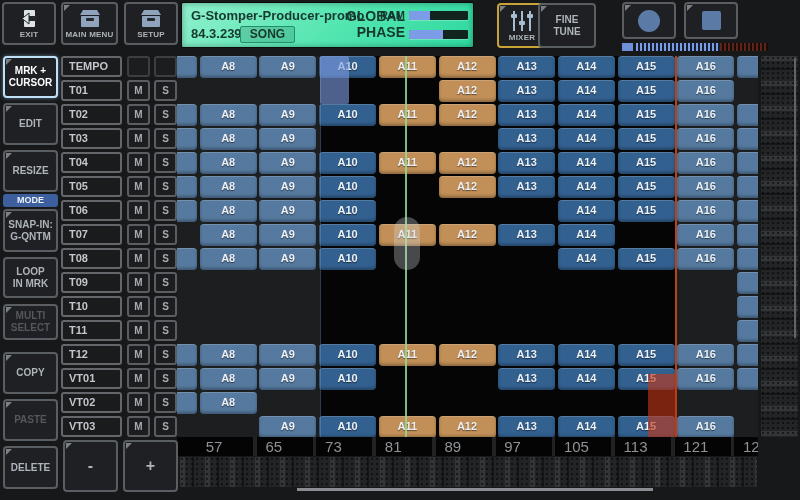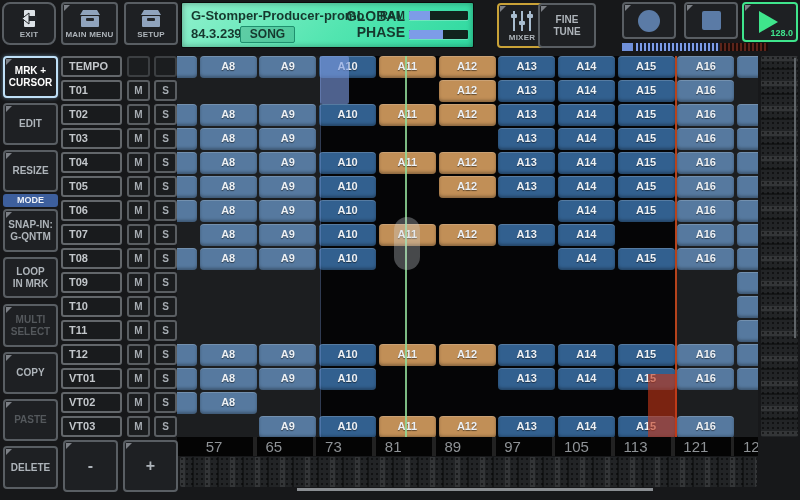--- a/index.html
+++ b/index.html
@@ -15,21 +15,21 @@
   .btn.folded::before { content:""; position:absolute; top:1px; left:1px; width:0; height:0;
          border-top:6px solid #8d9298; border-right:6px solid transparent; opacity:.85; }
   .btn.active-blue { border-color:#bfe0f7; box-shadow:0 0 4px rgba(150,200,240,.5); color:#fff; }
   .btn.active-gold { border-color:#c9a238; }
   .btn.active-green { border-color:#3fe58c; }
   .btn.disabled { color:#54585c; }
   .btn .lbl-s { font-size:8px; letter-spacing:.2px; }
   .btn .line { font-size:10px; line-height:12px; }
 
   
-  .tb-exit    { left:2px;  top:2px; width:54px; height:43px; gap:2px;border-radius:8px; }
+  .tb-exit    { left:2px;  top:2px; width:54px; height:43px; gap:2px; }
   .tb-menu    { left:61px; top:2px; width:57px; height:43px; gap:2px; }
   .tb-setup   { left:124px;top:2px; width:54px; height:43px; gap:2px; }
   .display { position:absolute; left:181px; top:2px; width:293px; height:46px;
              background:linear-gradient(135deg,#8ff0cc 0%,#52e5b0 55%,#2fd9a0 100%);
              border:1px solid #0b0b0b; border-radius:2px; box-shadow:inset 0 0 6px rgba(0,0,0,.35);
              color:#16382e; }
   .disp-title { position:absolute; left:9px; top:5px; font-size:13px; font-weight:bold; }
   .disp-version { position:absolute; left:9px; bottom:6px; font-size:13px; font-weight:bold; }
   .disp-song { position:absolute; left:58px; bottom:4px; width:55px; height:17px;
                background:rgba(8,70,52,.18); border:1px solid #1f8f6e; border-radius:2px;
@@ -198,24 +198,20 @@
     <span class="line">FINE</span>
     <span class="line">TUNE</span>
   </div>
 
   <div class="btn tb-rec folded">
     <div class="rec-circle"></div>
   </div>
   <div class="btn tb-stop folded">
     <div class="stop-square"></div>
   </div>
-  <div class="btn tb-play folded active-green">
-    <div class="play-tri"></div>
-    <span class="play-bpm">128.0</span>
-  </div>
 
   <div class="t-strip">
     <div class="cube"></div>
     <div class="seg-blue" style="width: 84px;"></div>
     <div class="seg-red"></div>
   </div>
 
   <div id="sidebar">
       <div class="btn side-btn folded active-blue" style="top: 56px; height: 42px;">
         <div class="line">MRK +</div>
@@ -228,21 +224,21 @@
         <div class="line">RESIZE</div>
       </div>
       <div class="btn side-btn folded" style="top: 209px; height: 43px;">
         <div class="line">SNAP-IN:</div>
         <div class="line">G-QNTM</div>
       </div>
       <div class="btn side-btn" style="top: 257px; height: 41px;">
         <div class="line">LOOP</div>
         <div class="line">IN MRK</div>
       </div>
-      <div class="btn side-btn folded disabled" style="top: 304px; height: 43px;">
+      <div class="btn side-btn folded disabled" style="top: 304px; height: 36px;">
         <div class="line">MULTI</div>
         <div class="line">SELECT</div>
       </div>
       <div class="btn side-btn folded" style="top: 352px; height: 42px;">
         <div class="line">COPY</div>
       </div>
       <div class="btn side-btn folded disabled" style="top: 399px; height: 42px;">
         <div class="line">PASTE</div>
       </div>
       <div class="btn side-btn folded" style="top: 446px; height: 43px;">

